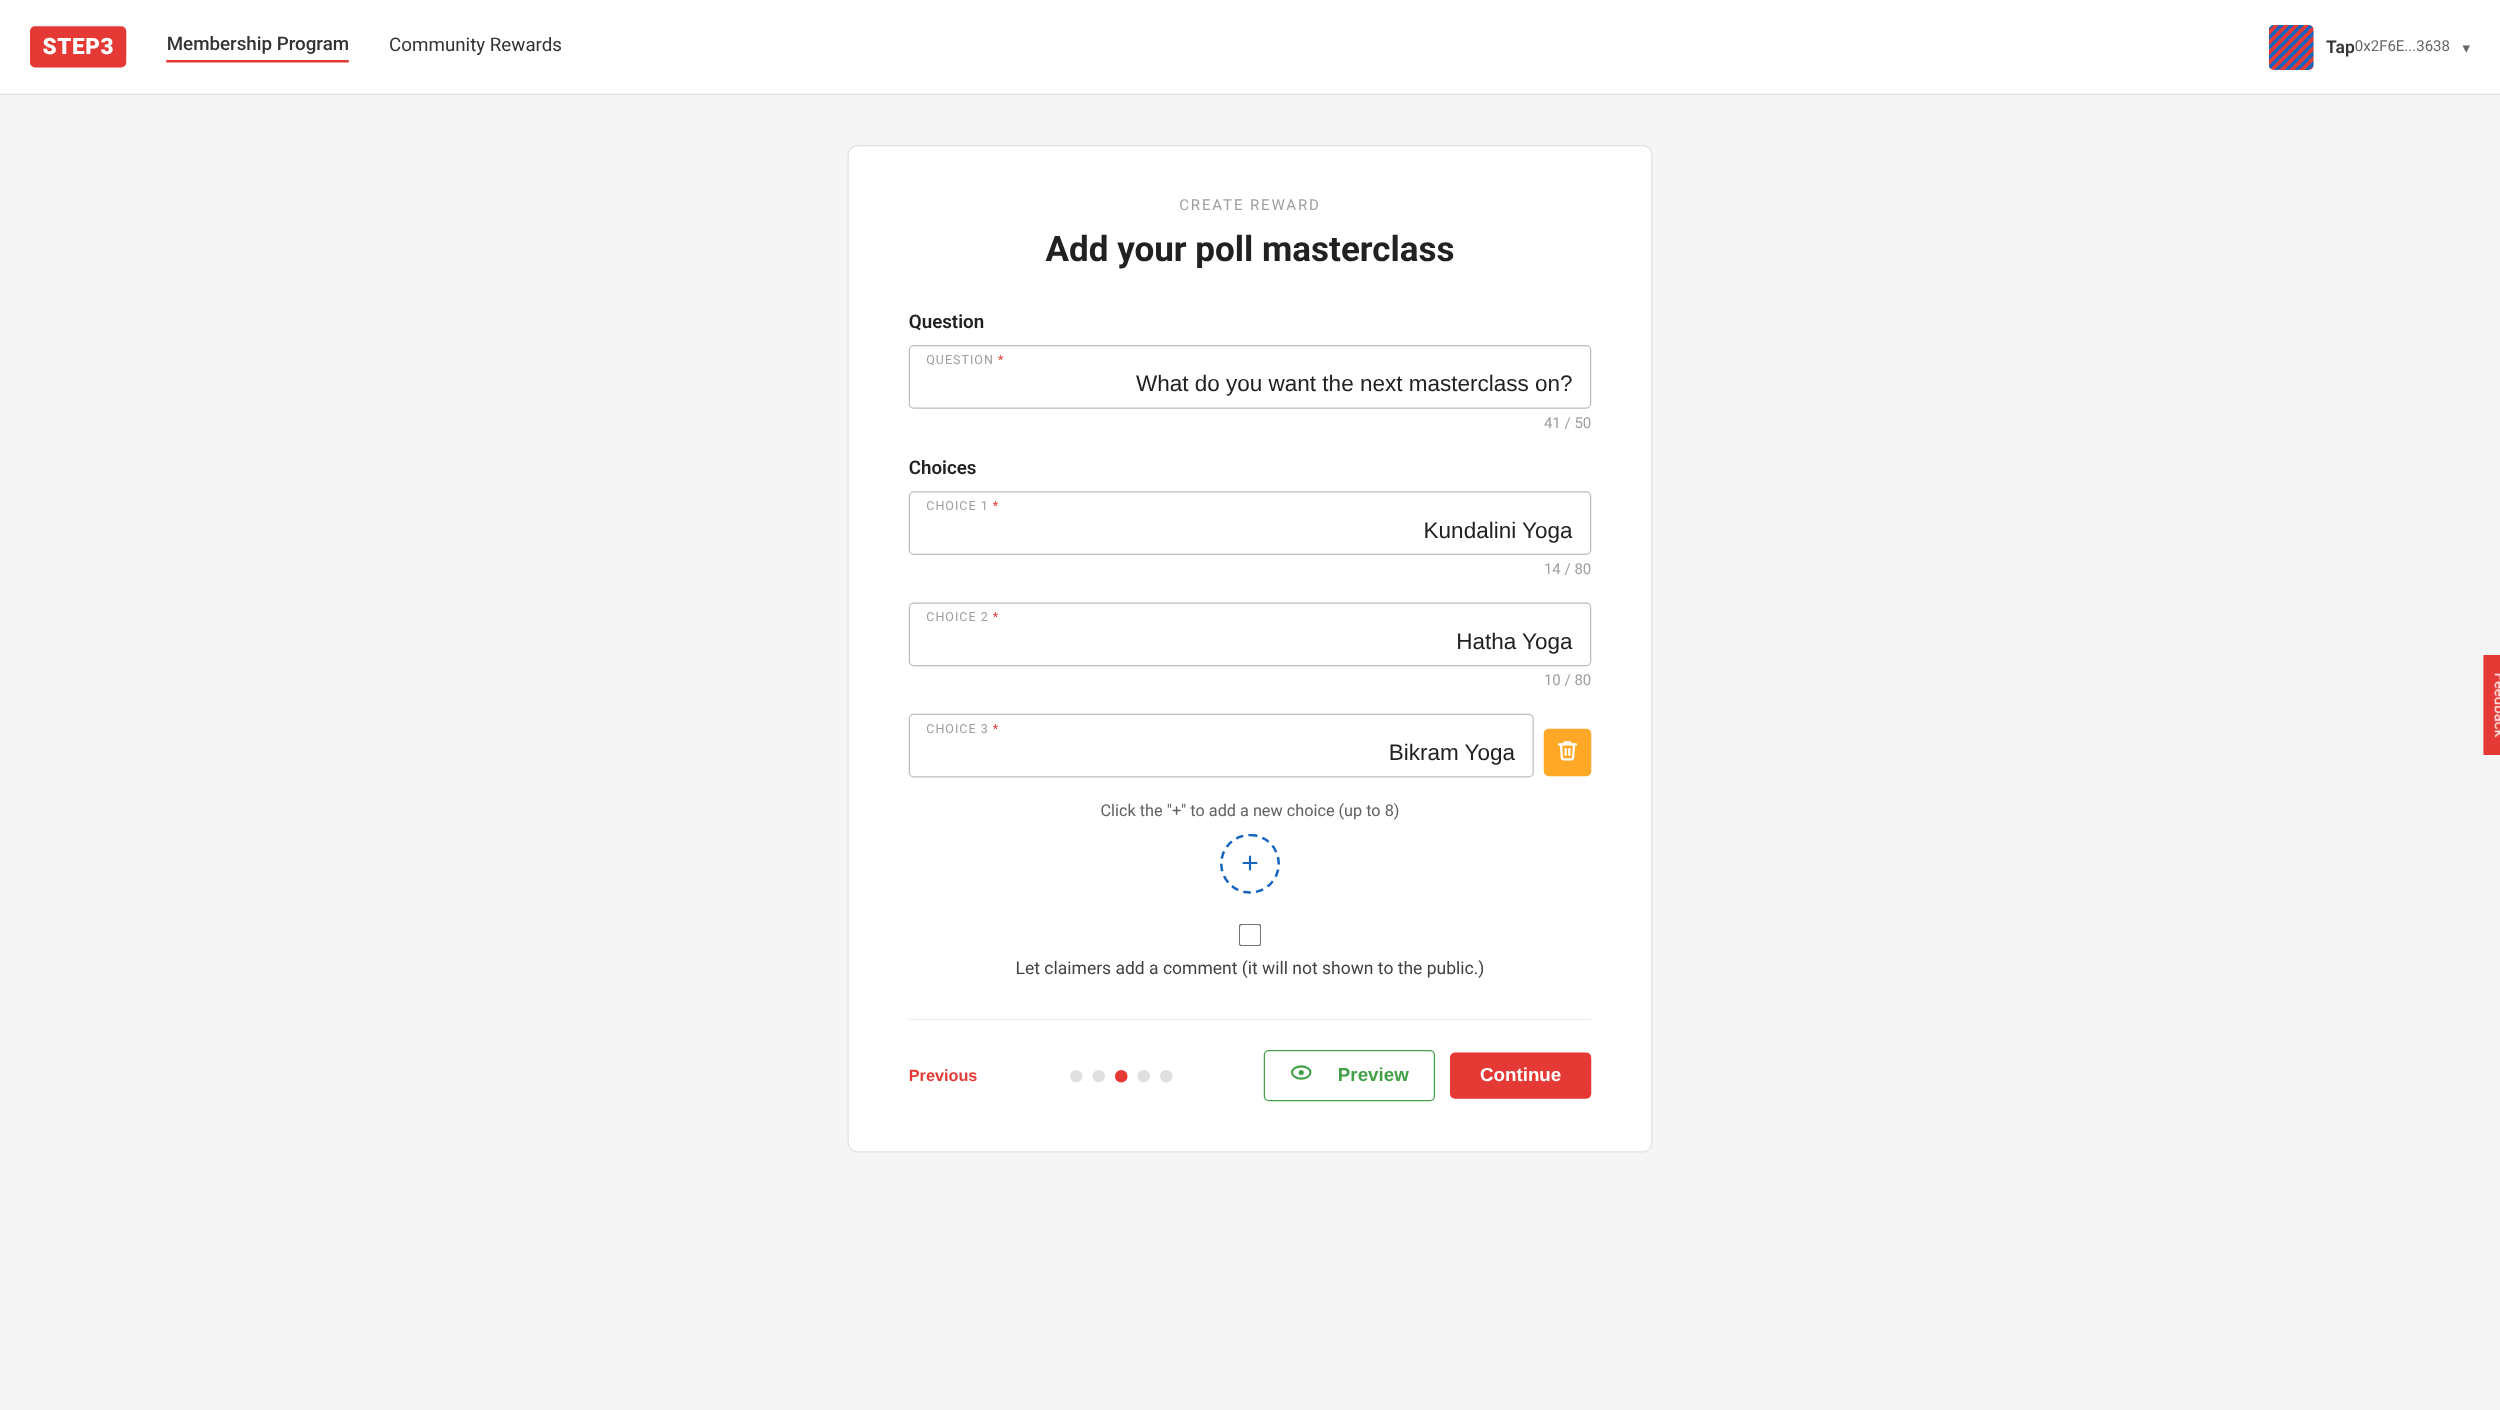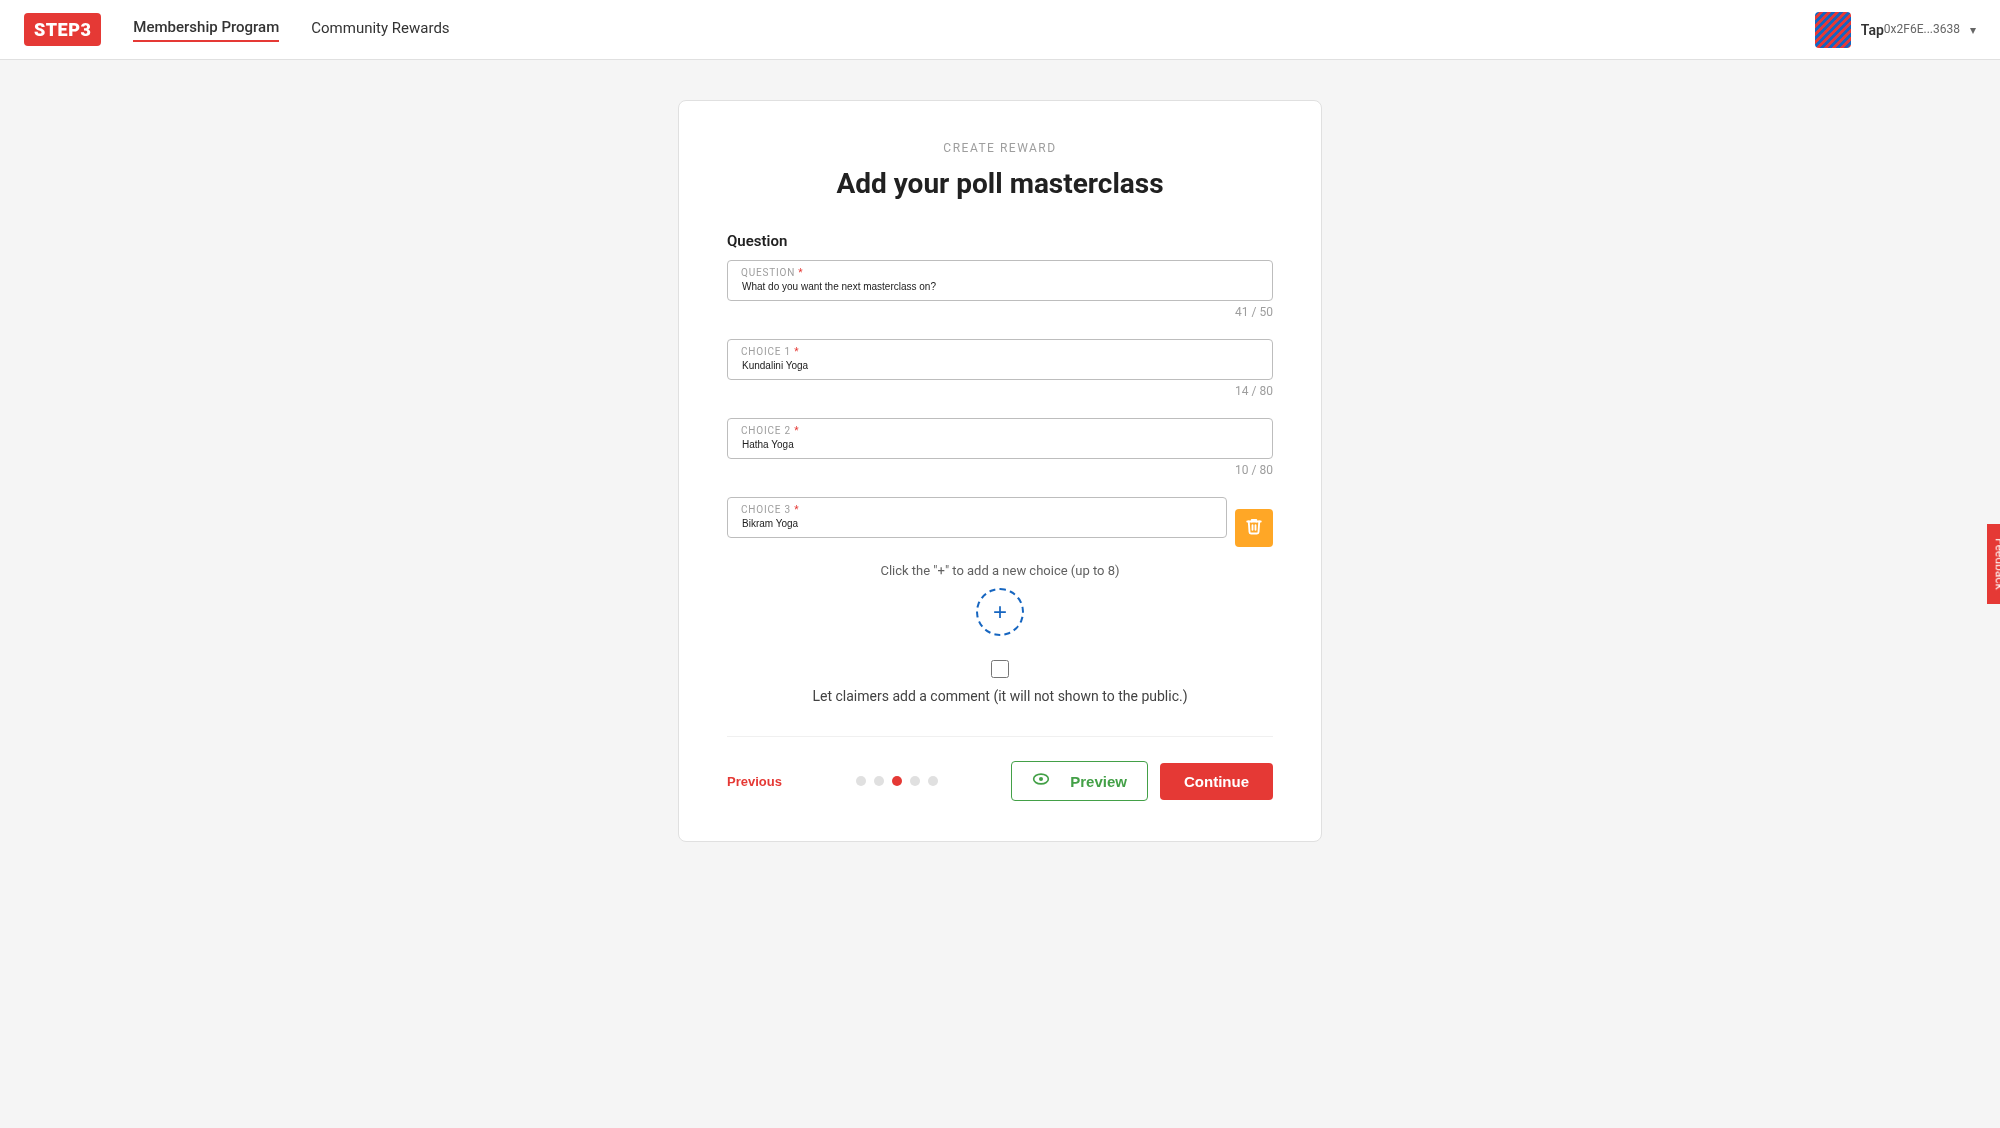--- a/index.html
+++ b/index.html
@@ -6,21 +6,21 @@
     body {
       font-family: -apple-system, BlinkMacSystemFont, 'Segoe UI', Roboto, sans-serif;
       background: #f5f5f5;
       min-height: 100vh;
     }
 
     
     .header {
       background: #fff;
       border-bottom: 1px solid #e0e0e0;
-      height: 60px;
+      height: 76px;
       display: flex;
       align-items: center;
       padding: 0 24px;
       position: relative;
     }
     .logo {
       background: #e53935;
       color: #fff;
       font-weight: 900;
       font-size: 18px;
@@ -139,24 +139,25 @@
     
     .field-group {
       position: relative;
       margin-bottom: 4px;
     }
     .floating-input {
       width: 100%;
       border: 1px solid #bdbdbd;
       border-radius: 4px;
       padding: 20px 14px 8px;
-      font-size: 10px;
+      font-size: 18px;
       color: #212121;
       outline: none;
       background: #fff;
+      text-align: right;
     }
     .floating-label {
       position: absolute;
       top: 7px;
       left: 14px;
       font-size: 10px;
       color: #9e9e9e;
       letter-spacing: 0.8px;
       text-transform: uppercase;
       pointer-events: none;
@@ -338,20 +339,21 @@
     <h1 class="form-title">Add your poll masterclass</h1>
 
     <p class="section-label">Question</p>
     <div class="field-group">
       <span class="floating-label required">QUESTION</span>
       <input class="floating-input" type="text" value="What do you want the next masterclass on?" style="">
     </div>
     <div class="char-count">41 / 50</div>
 
     <div class="choices-section">
+      <p class="section-label">Choices</p>
 
       <div class="choice-row">
         <div class="choice-input-wrap">
           <div class="field-group">
             <span class="floating-label required">CHOICE 1</span>
             <input class="floating-input" type="text" value="Kundalini Yoga" style="">
           </div>
           <div class="char-count">14 / 80</div>
         </div>
       </div>

